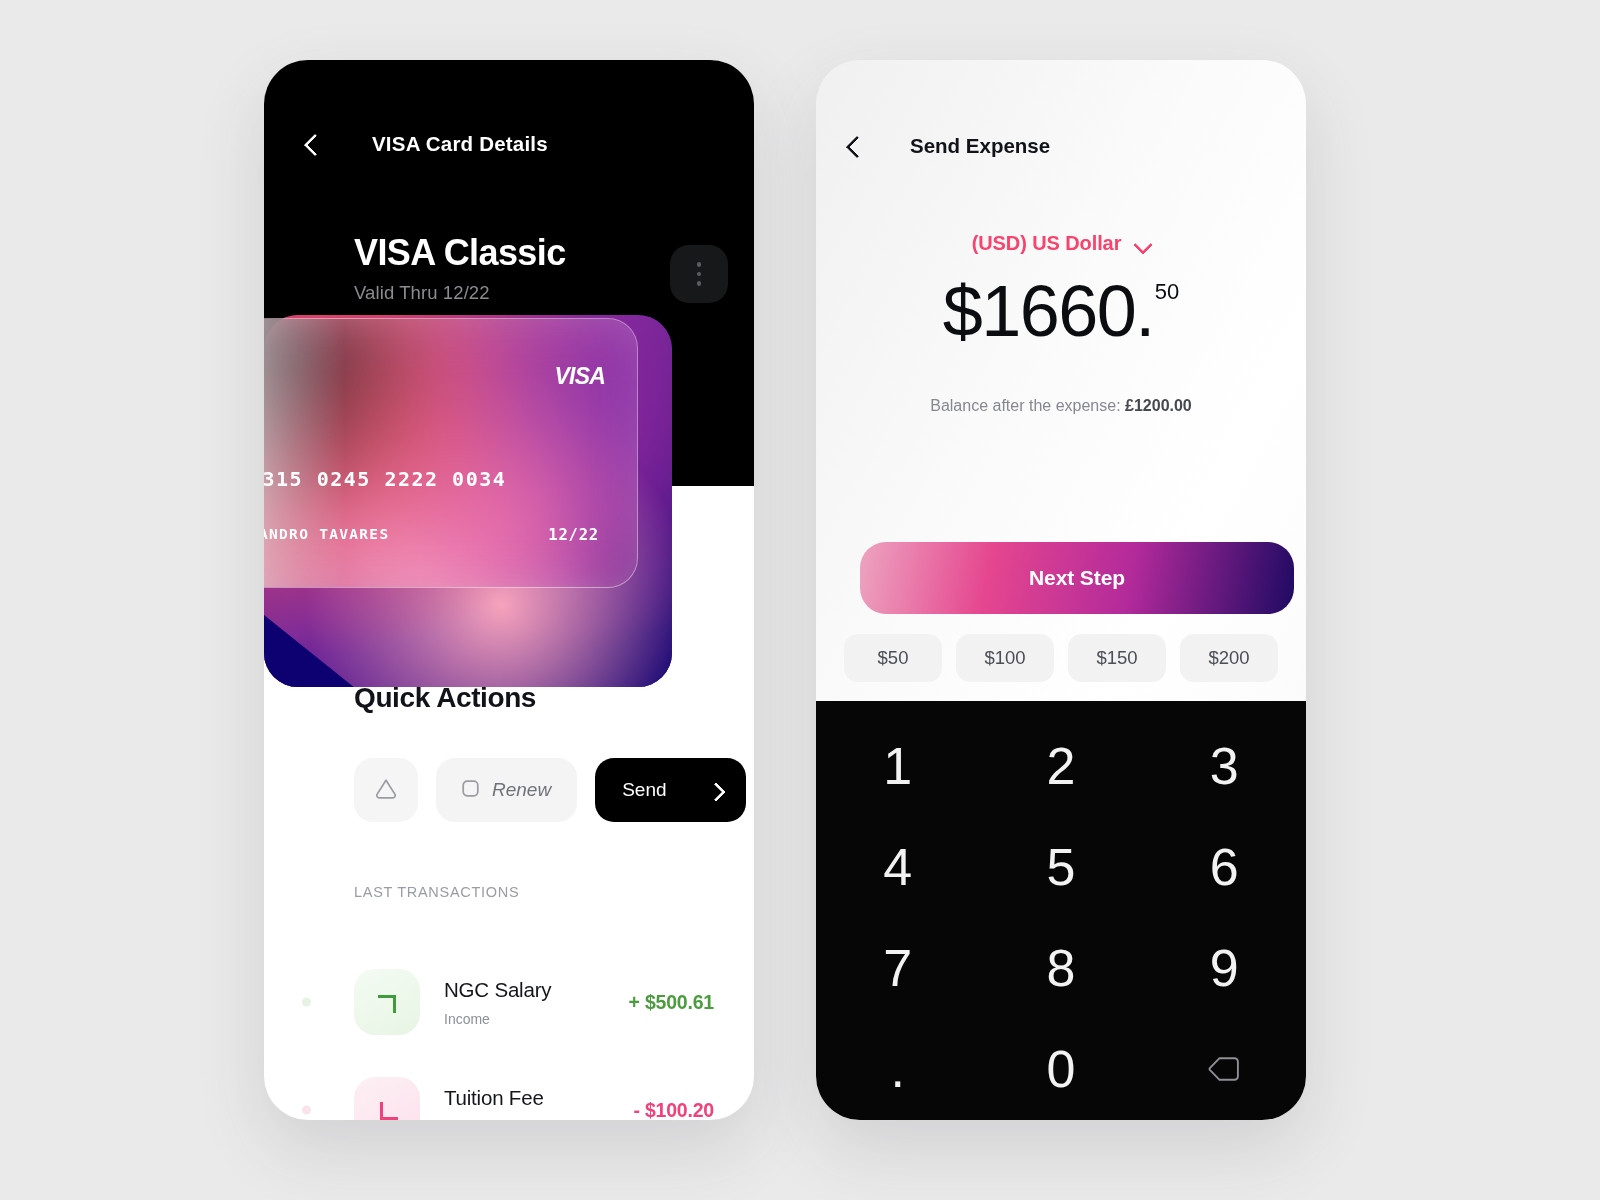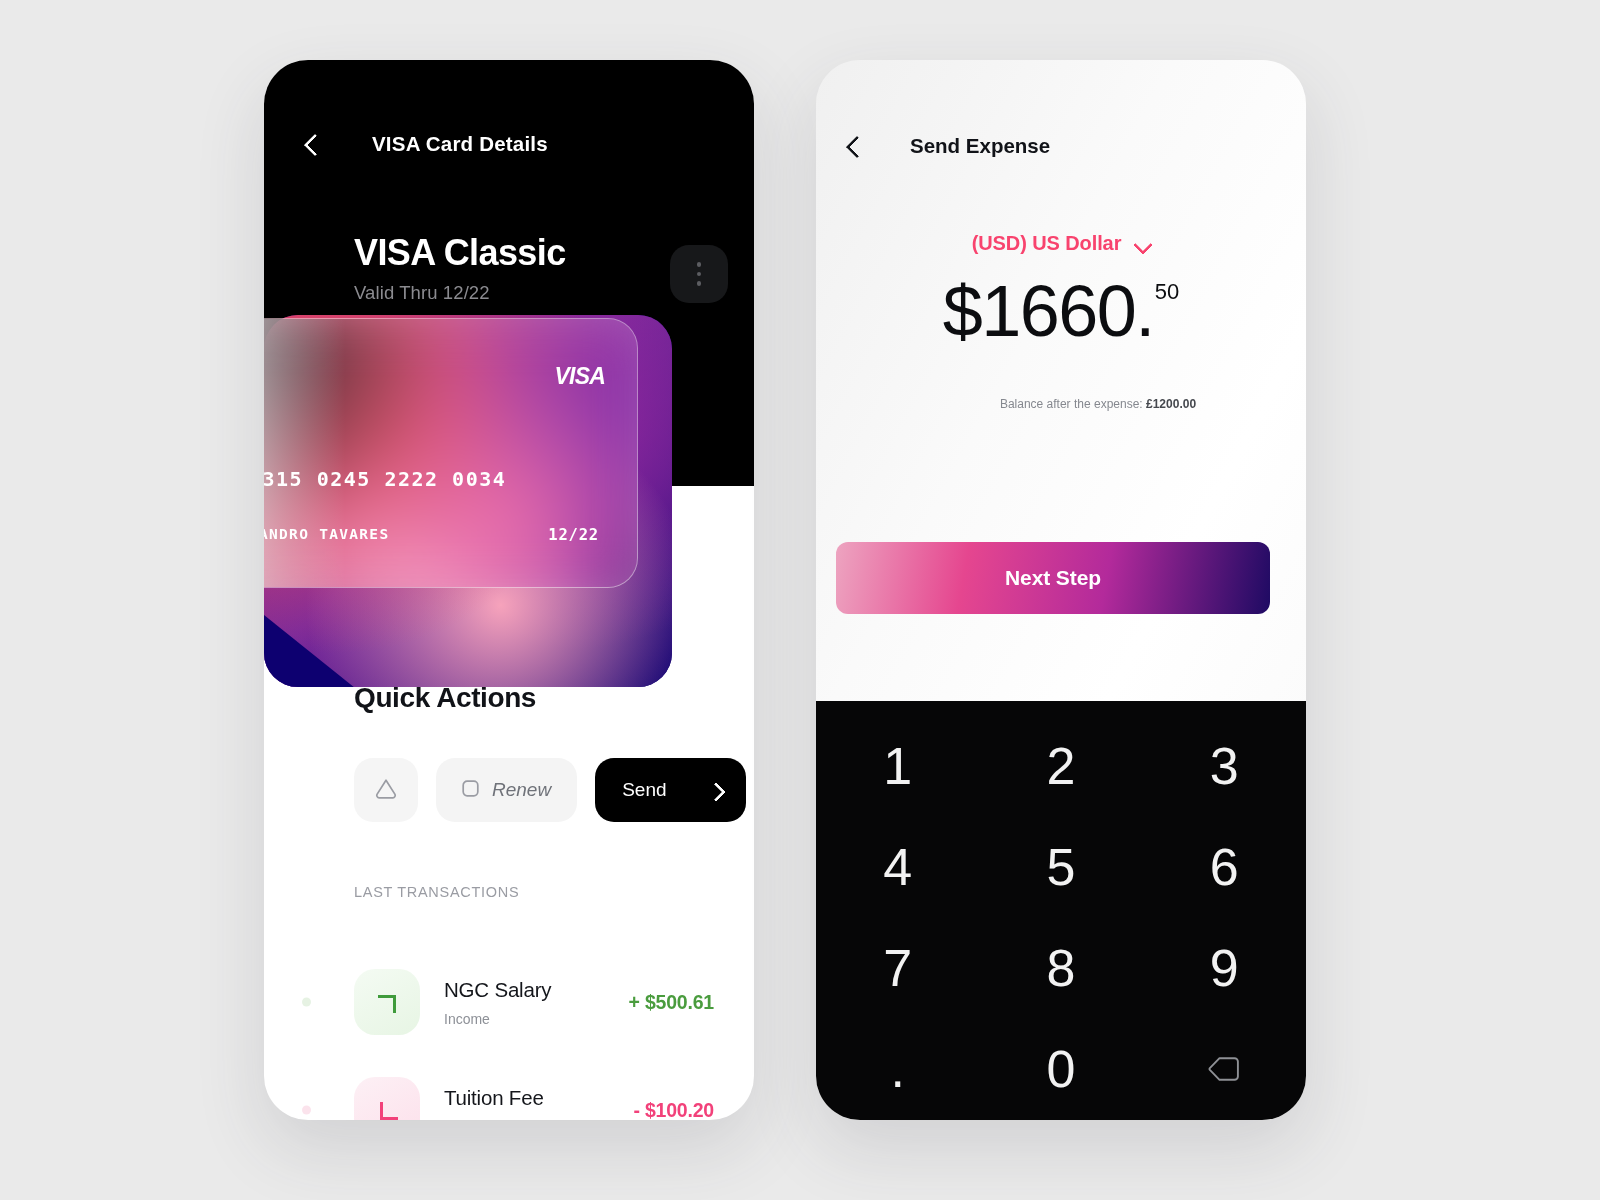--- a/index.html
+++ b/index.html
@@ -437,36 +437,35 @@
     color: #0c0d10;
     margin-top: 4px;
     margin-left: 1px;
   }
 
   .balance-note {
     position: absolute;
     left: 0; top: 337px;
     width: 490px;
     text-align: center;
-    font-size: 12px;
+    font-size: 16px;
     color: #85888f;
     font-weight: 400;
-    margin-left: 37px;
   }
   .balance-note b {
     color: #45484e;
     font-weight: 700;
   }
 
   .next-step-btn {
     position: absolute;
-    left: 20px; top: 482px;
+    left: 44px; top: 482px;
     width: 434px;
     height: 72px;
-    border-radius: 12px;
+    border-radius: 26px;
     background: linear-gradient(100deg, #eda4c0 0%, #e5468f 30%, #b32a9b 62%, #1e0a63 100%);
     display: flex; align-items: center; justify-content: center;
     cursor: pointer;
   }
   .next-step-btn .lbl {
     font-size: 21px;
     font-weight: 700;
     color: #ffffff;
     letter-spacing: -0.1px;
   }
@@ -639,20 +638,26 @@
   </div>
 
   <div class="balance-note">
     <span>Balance after the expense: </span><b>£1200.00</b>
   </div>
 
   <div class="next-step-btn">
     <span class="lbl">Next Step</span>
   </div>
 
+  <div class="chip-row">
+    <div class="chip">$50</div>
+    <div class="chip">$100</div>
+    <div class="chip">$150</div>
+    <div class="chip">$200</div>
+  </div>
 
   <div class="keypad">
     <div class="key">
         <span class="glyph">1</span>
       </div>
     <div class="key">
         <span class="glyph">2</span>
       </div>
     <div class="key">
         <span class="glyph">3</span>

